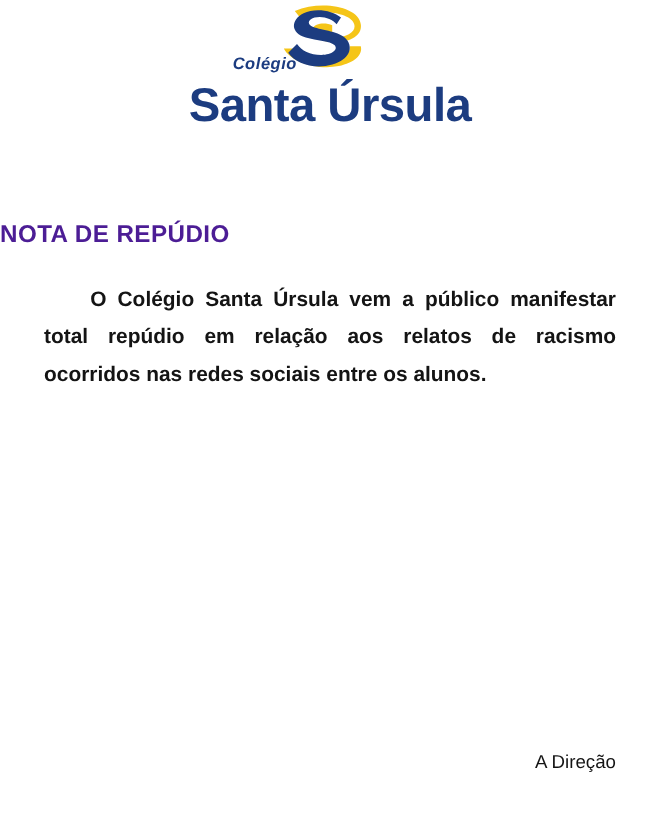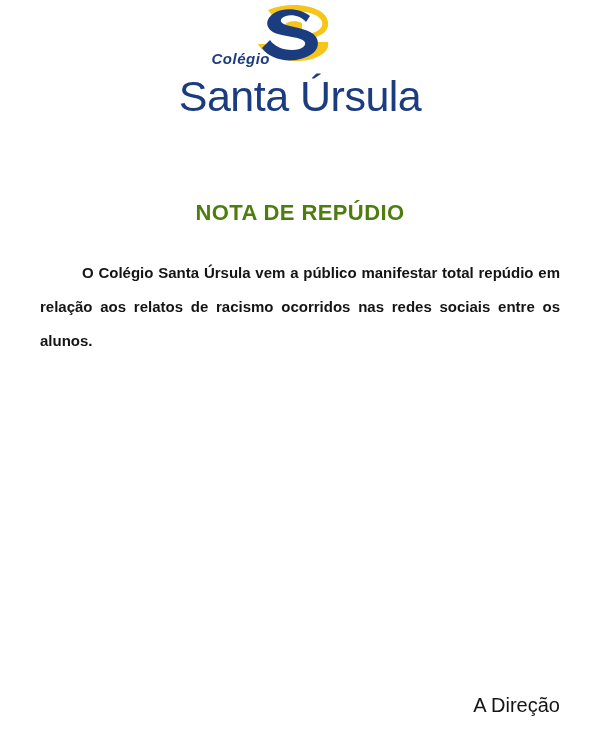--- a/index.html
+++ b/index.html
@@ -55,60 +55,60 @@
     letter-spacing: 0.5px;
     color: #1c3c80;
   }
   .logo-name {
     position: absolute;
     left: 0;
     top: 68px;
     width: 300px;
     text-align: center;
     font-family: "Liberation Sans", sans-serif;
-    font-weight: normal;
+    font-weight: bold;
     font-size: 43px;
     line-height: 48px;
     letter-spacing: -0.5px;
     color: #1c3c80;
     white-space: nowrap;
   }
 
   
   .doc-title {
     margin: 60px 0 0 0;
-    text-align: center;
+    text-align: left;
     font-family: "Liberation Sans", sans-serif;
     font-weight: bold;
     font-size: 22px;
     letter-spacing: 0.4px;
-    color: #4d7c0f;
+    color: #4c1d95;
   }
   .doc-text {
     margin: 30px 40px 0 40px;
     font-family: "Liberation Sans", sans-serif;
     font-weight: bold;
-    font-size: 15px;
+    font-size: 19px;
     line-height: 34px;
     color: #141414;
     text-align: justify;
   }
   .doc-text p {
     margin: 0;
     text-indent: 42px;
   }
   .doc-text p + p {
     margin-top: 2px;
   }
   .signature {
     position: absolute;
     right: 40px;
-    bottom: 33px;
+    bottom: 47px;
     font-family: "Liberation Sans", sans-serif;
-    font-size: 20px;
+    font-size: 17px;
     color: #141414;
   }
 </style>
 </head>
 <body>
 
 <div class="page">
 
   <div class="logo-block">
     <div class="logo-inner">

